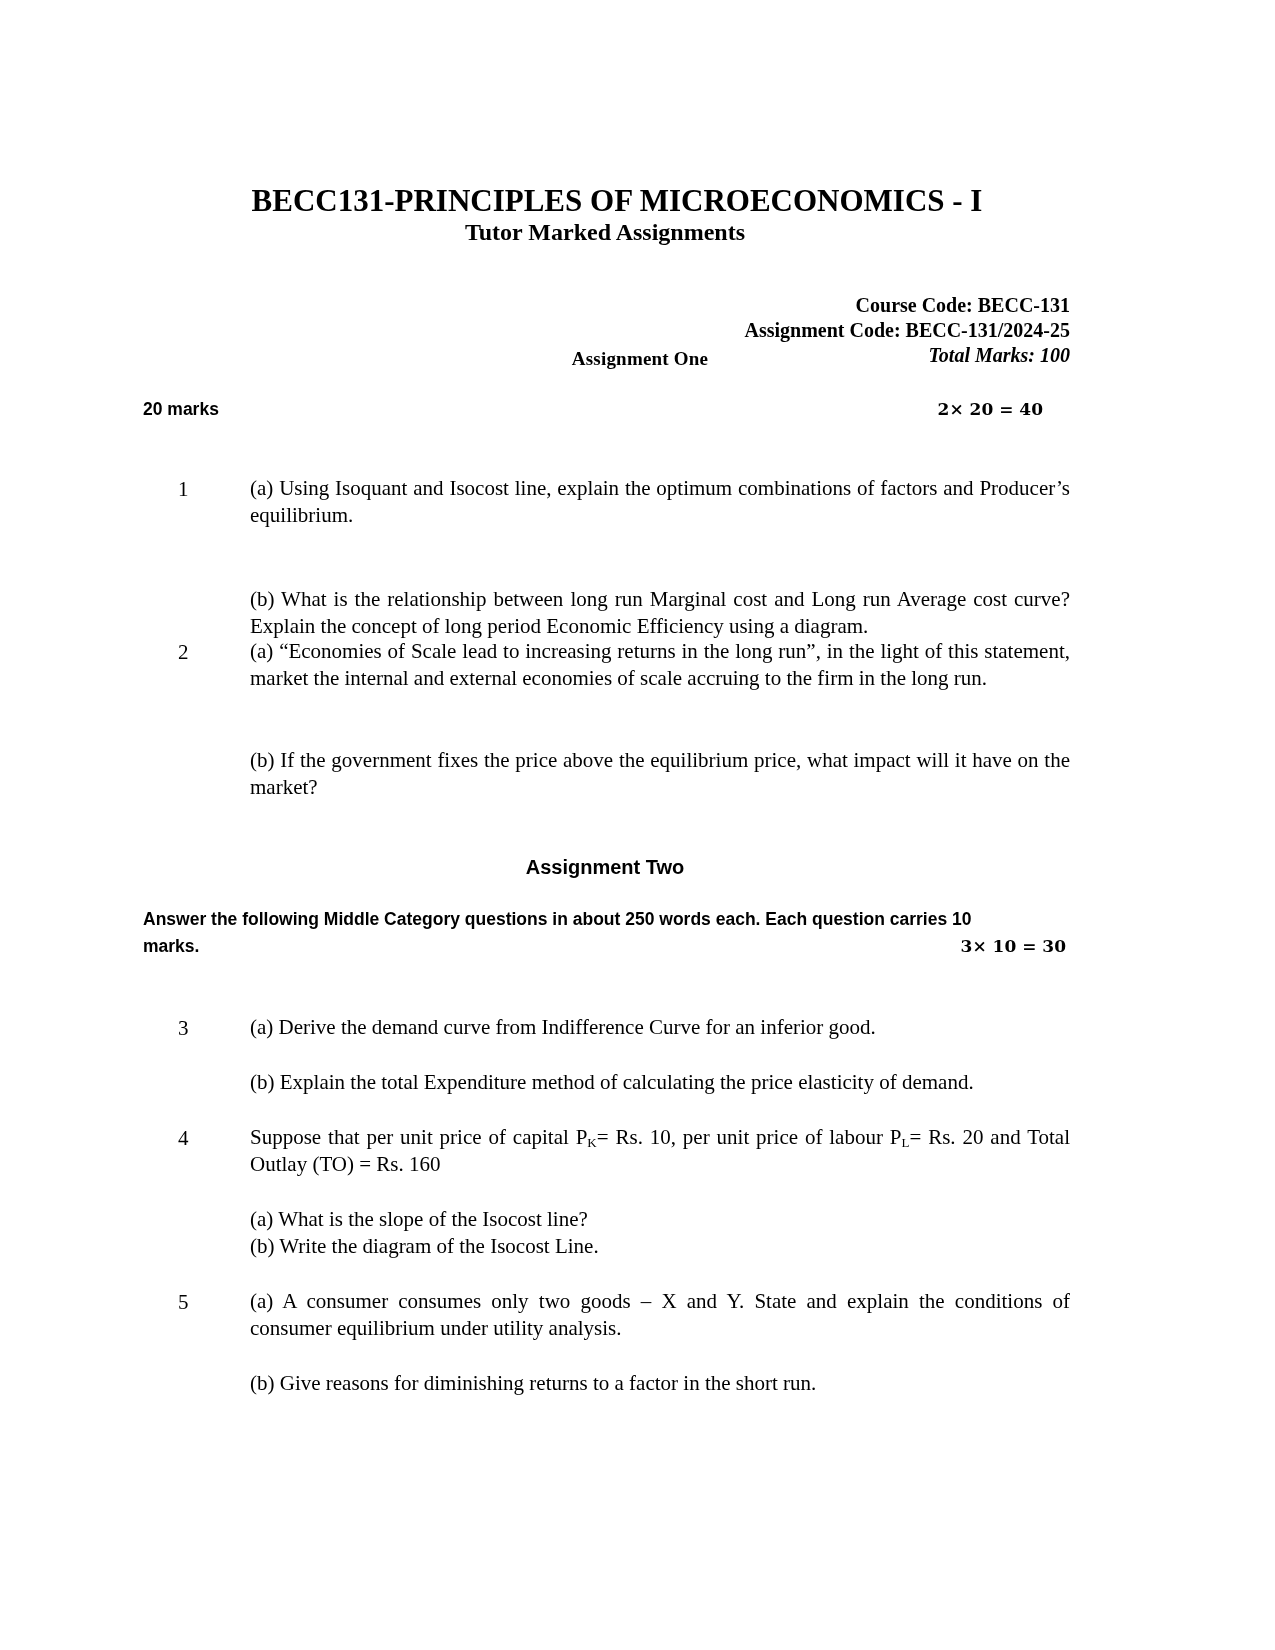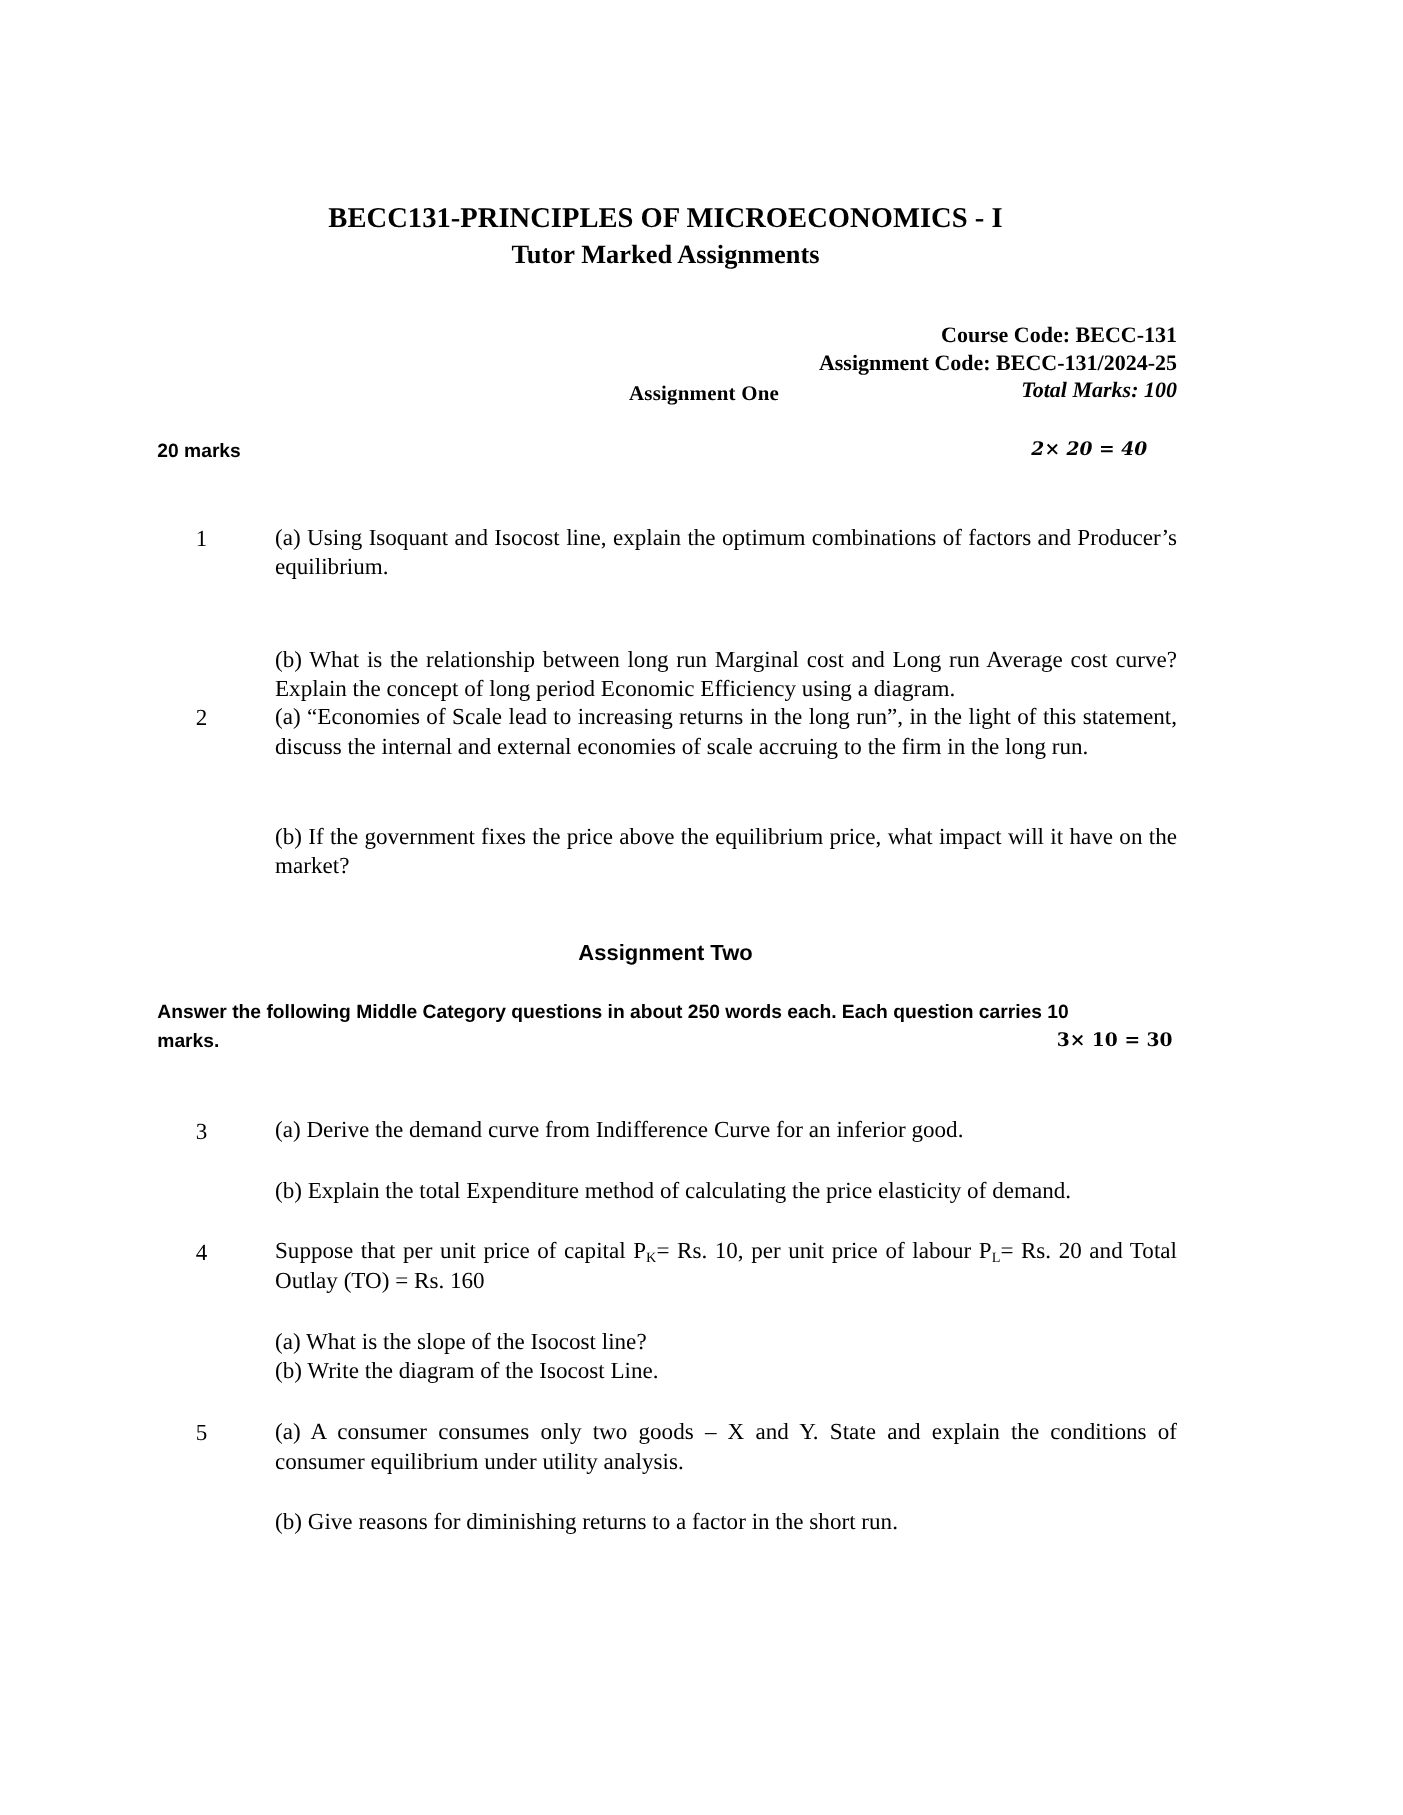--- a/index.html
+++ b/index.html
@@ -1,21 +1,21 @@
 <!DOCTYPE html>
 <html><head>
   <meta charset="utf-8">
   <style>
     html, body { margin: 0; padding: 0; background: #ffffff; }
     body { width: 1275px; height: 1650px; position: relative; overflow: hidden; color: #000; }
     .serif { font-family: "Liberation Serif", "DejaVu Serif", serif; }
     .sans { font-family: "Liberation Sans", "DejaVu Sans", sans-serif; }
     .title {
-      position: absolute; top: 183px; left: 0; width: 1210px; text-align: center;
-      font-size: 26px; font-weight: bold;
+      position: absolute; top: 183px; left: 12px; width: 1210px; text-align: center;
+      font-size: 31px; font-weight: bold;
     }
     .subtitle {
       position: absolute; top: 219px; left: 0; width: 1210px; text-align: center;
       font-size: 24px; font-weight: bold;
     }
     .meta {
       position: absolute; right: 205px; text-align: right;
       font-size: 20px; font-weight: bold; margin-top: 20px;
     }
     .meta.l1 { top: 274px; }
@@ -57,30 +57,30 @@
 
   <div class="meta l1 serif">Course Code: BECC-131</div>
   <div class="meta l2 serif">Assignment Code: BECC-131/2024-25</div>
   <div class="meta l3 serif">Total Marks: 100</div>
 
   <div class="assign-one serif">Assignment One</div>
 
   <div class="instr one sans">
     <div class="line2">
       <span>20 marks</span>
-      <span class="marks" style="padding-right:25px;font-style:italic;">2× 20 = 40</span>
+      <span class="marks" style="padding-right:25px;">2× 20 = 40</span>
     </div>
   </div>
 
   <div class="qnum serif" style="top:477px;">1</div>
   <div class="qtext serif" style="top:475px;">(a) Using Isoquant and Isocost line, explain the optimum combinations of factors and Producer’s equilibrium.</div>
   <div class="qtext serif" style="top:586px;">(b) What is the relationship between long run Marginal cost and Long run Average cost curve? Explain the concept of long period Economic Efficiency using a diagram.</div>
 
   <div class="qnum serif" style="top:640px;">2</div>
-  <div class="qtext serif" style="top:638px;">(a) “Economies of Scale lead to increasing returns in the long run”, in the light of this statement, discuss the internal and external economies of scale accruing to the firm in the long run.</div>
+  <div class="qtext serif" style="top:638px;">(a) “Economies of Scale lead to increasing returns in the long run”, in the light of this statement, market the internal and external economies of scale accruing to the firm in the long run.</div>
   <div class="qtext serif" style="top:747px;">(b) If the government fixes the price above the equilibrium price, what impact will it have on the market?</div>
 
   <div class="assign-two sans">Assignment Two</div>
 
   <div class="instr two sans">
     <div>Answer the following Middle Category questions in about 250 words each. Each question carries 10</div>
     <div class="line2">
       <span>marks.</span>
       <span class="marks">3× 10 = 30</span>
     </div>

